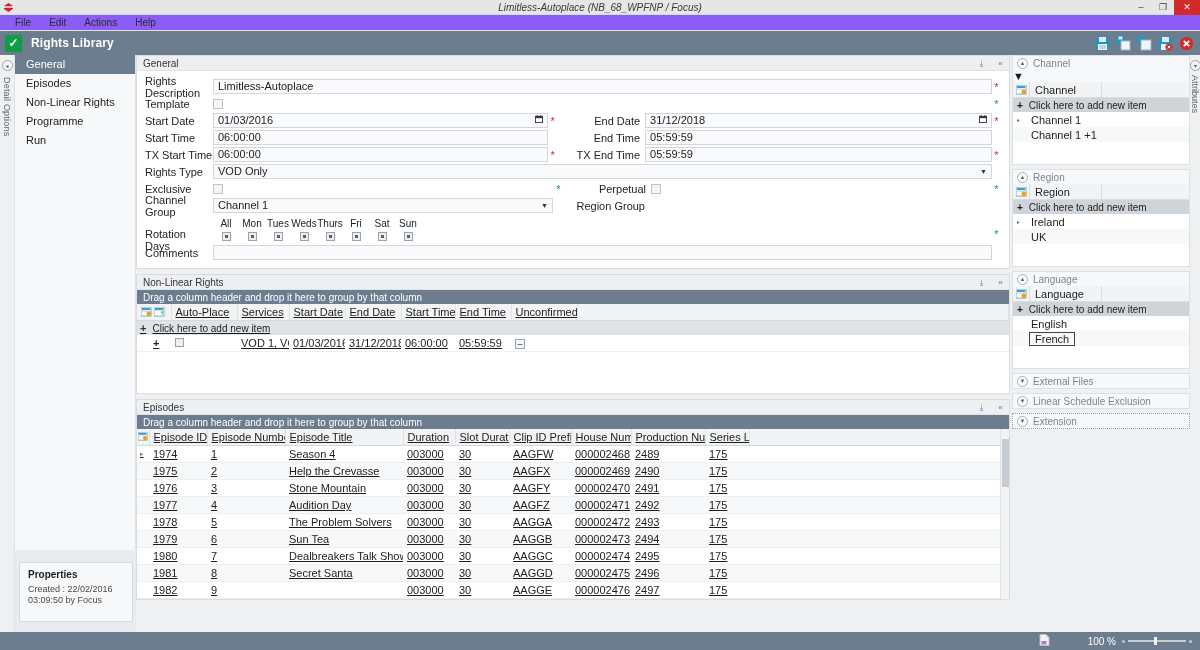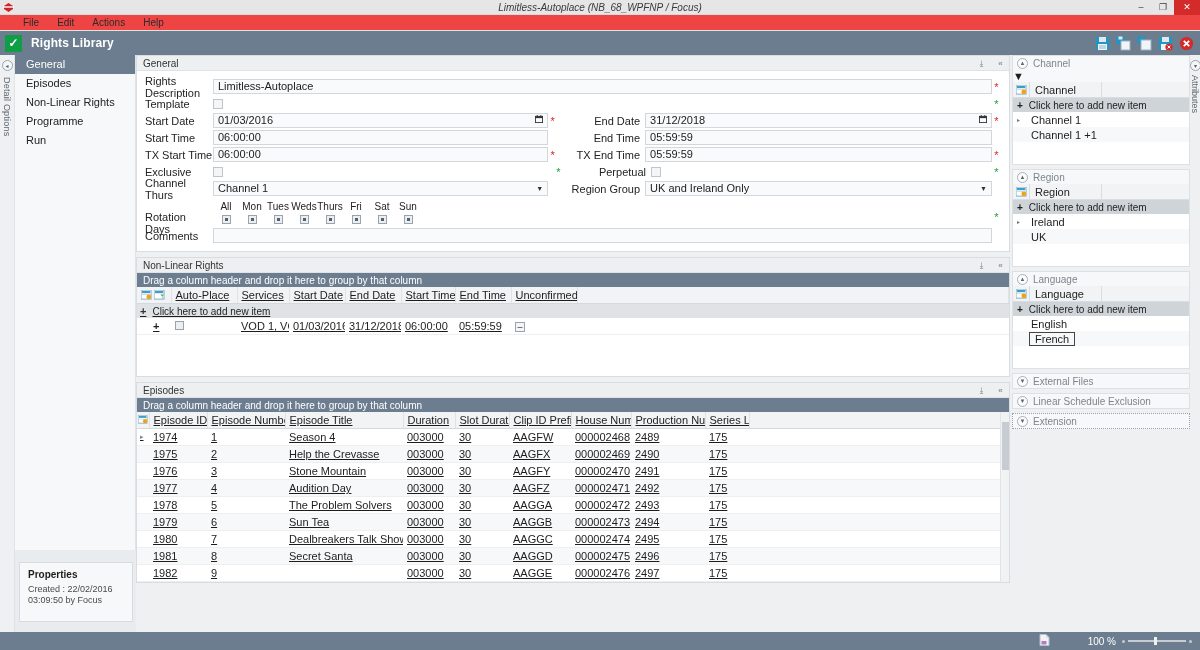--- a/index.html
+++ b/index.html
@@ -26,22 +26,22 @@
   }
   .tb-buttons { position:absolute; right:0; top:0; height:15px; display:flex; }
   .tb-btn {
     width:22px; height:15px; display:flex; align-items:center; justify-content:center;
     font-size:9px; color:#3a3a3a; line-height:1;
   }
   .tb-btn.close { background:#d32a2a; color:#fff; width:26px; }
 
   
   .menubar {
-    height:16px; background:#ef4444; display:flex; align-items:center;
-    padding-left:14px; border-bottom:1px solid #e2e2e2;
+    height:16px; background:#8b5cf6; display:flex; align-items:center;
+    padding-left:6px; border-bottom:1px solid #e2e2e2;
   }
   .menubar .mi { font-size:10px; color:#2b2b2b; padding:0 9px; line-height:16px; }
 
   
   .apphead {
     height:24px; background:#6b7d8f; display:flex; align-items:center;
     padding-left:5px; position:relative;
   }
   .apphead .tick {
     width:17px; height:17px; background:#0f9d46; display:flex;
@@ -392,44 +392,48 @@
 
           <div class="frow">
             <span class="lbl">TX Start Time</span>
             <span class="inp" style="width:340px">06:00:00</span>
             <span class="req">*</span>
             <span class="lbl r">TX End Time</span>
             <span class="inp" style="width:352px">05:59:59</span>
             <span class="req">*</span>
           </div>
 
+          <div class="frow">
+            <span class="lbl">Rights Type</span>
+            <span class="inp wide">
+              <span>VOD Only</span>
+              <span class="arrow">▼</span>
+            </span>
+            <span class="spacer"></span>
+          </div>
 
           <div class="frow">
             <span class="lbl">Exclusive</span>
             <span class="chk"></span>
             <span style="width:331px"></span>
             <span class="req g">*</span>
             <span class="lbl r">Perpetual</span>
             <span class="chk"></span>
             <span style="flex:1 1 auto"></span>
             <span class="req g">*</span>
           </div>
 
           <div class="frow">
-            <span class="lbl">Channel Thurs</span>
+            <span class="lbl">Channel Group</span>
             <span class="inp" style="width:340px">
               <span>Channel 1</span>
               <span class="arrow">▼</span>
             </span>
             <span class="spacer"></span>
             <span class="lbl r">Region Group</span>
-            <span class="inp" style="width:352px">
-              <span>UK and Ireland Only</span>
-              <span class="arrow">▼</span>
-            </span>
             <span class="spacer"></span>
           </div>
 
           <div class="frow" style="height:30px; align-items:flex-start; padding-top:4px;">
             <span class="lbl" style="padding-top:10px">Rotation Days</span>
             <span class="rot-days">
               <span class="rday"><span class="dn">All</span><span class="db"></span></span>
               <span class="rday"><span class="dn">Mon</span><span class="db"></span></span>
               <span class="rday"><span class="dn">Tues</span><span class="db"></span></span>
               <span class="rday"><span class="dn">Weds</span><span class="db"></span></span>

